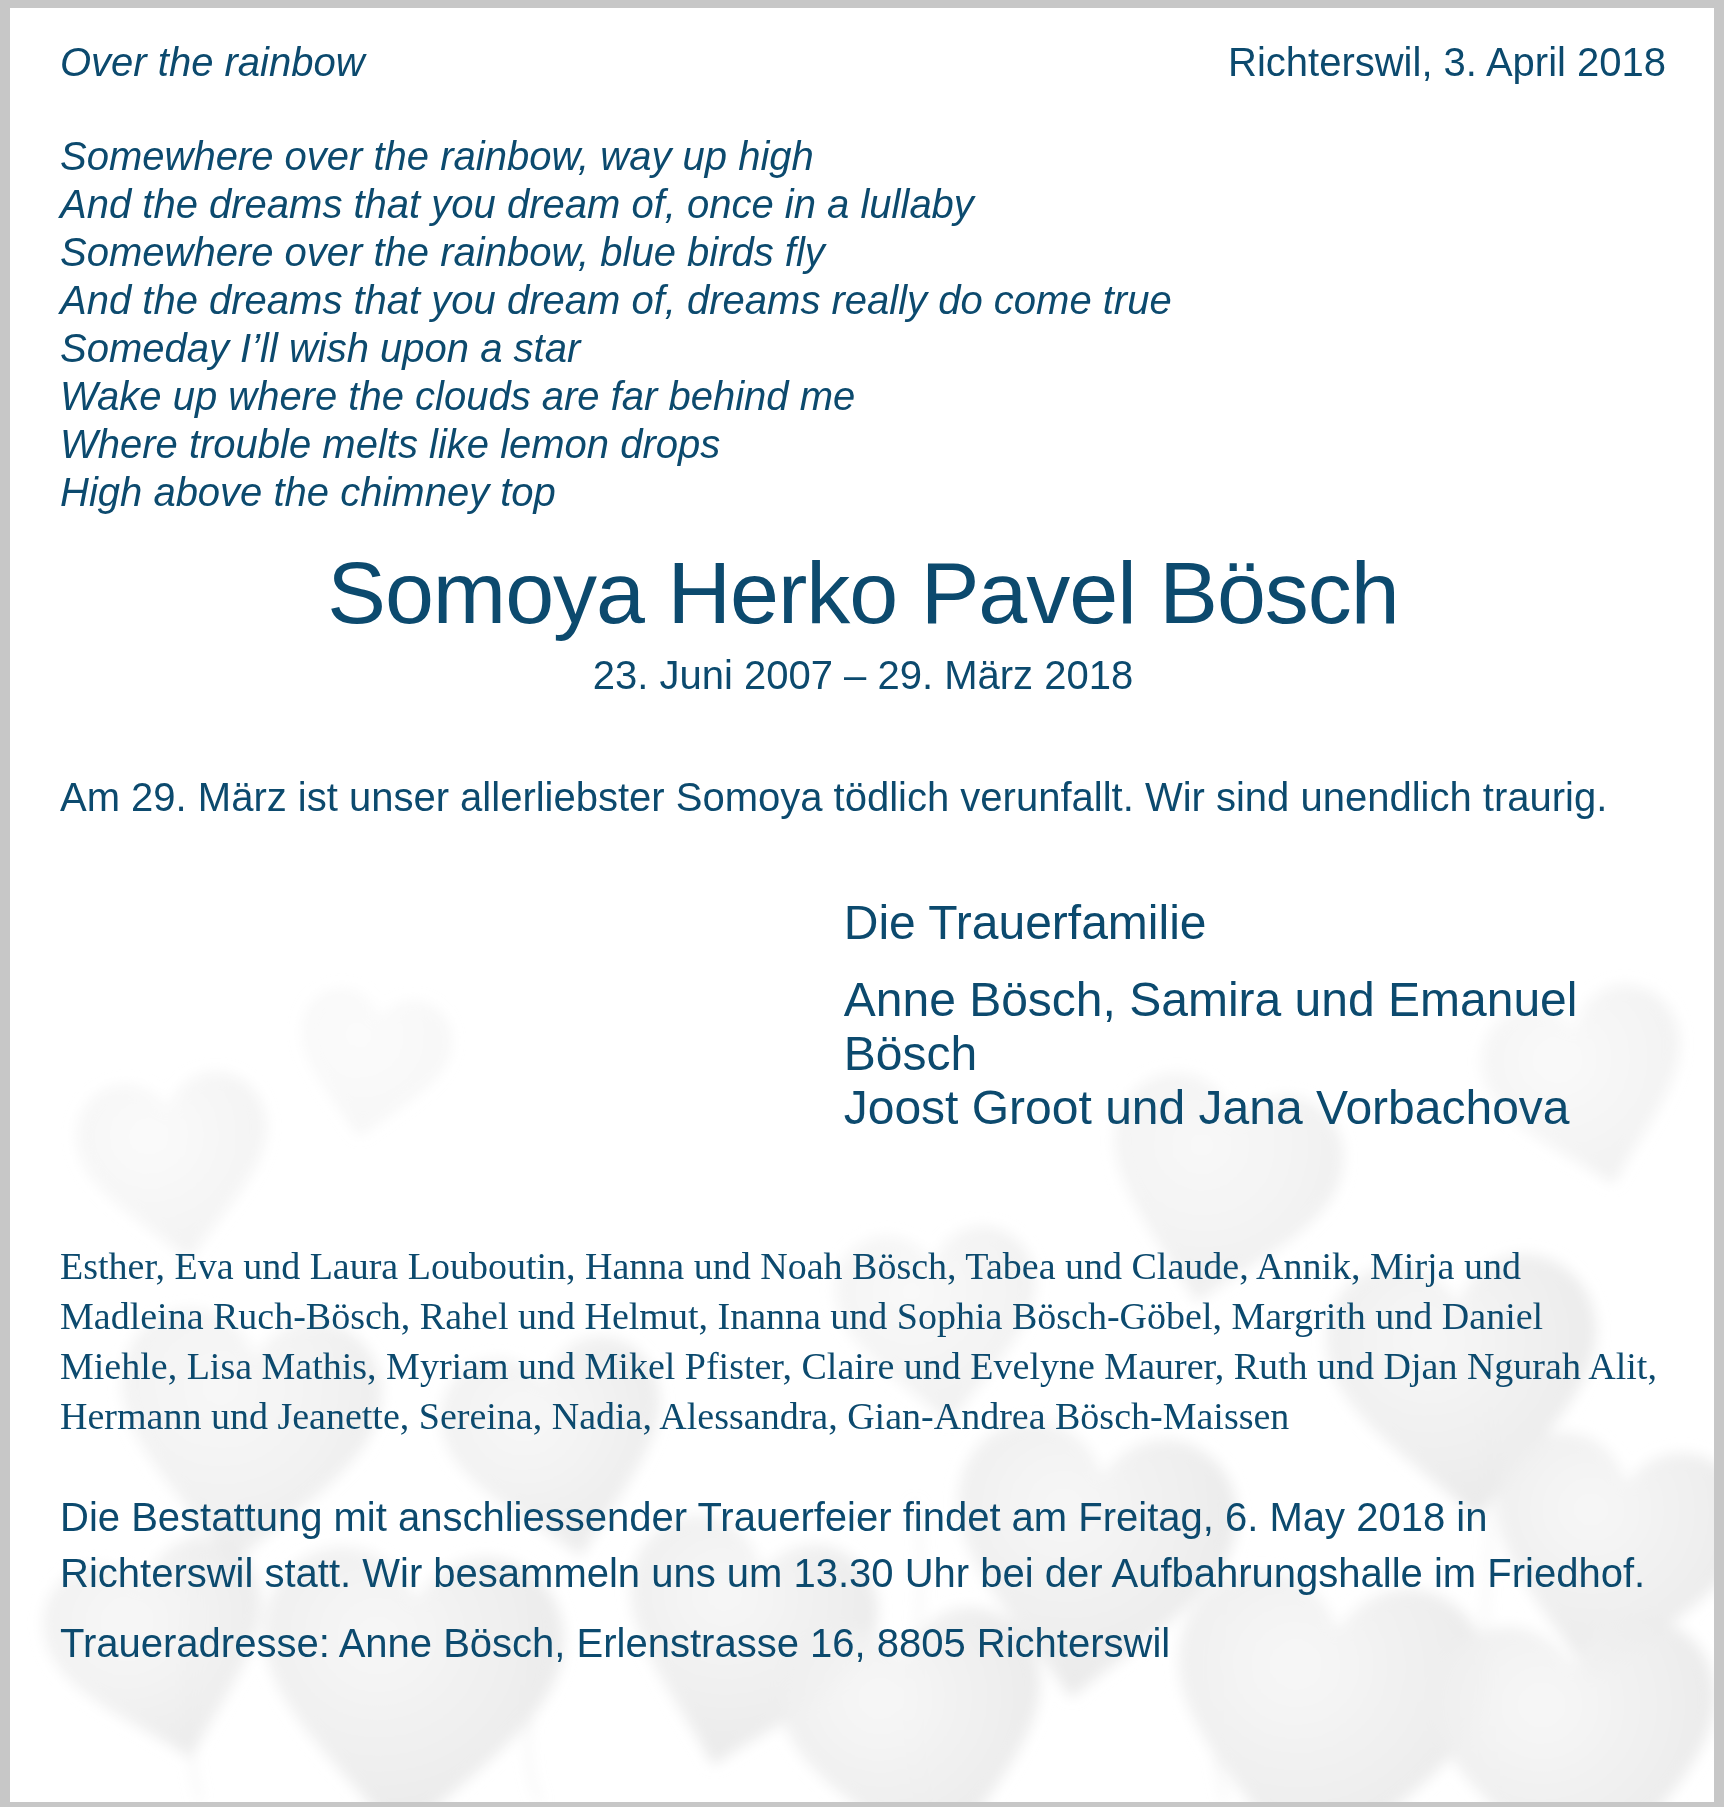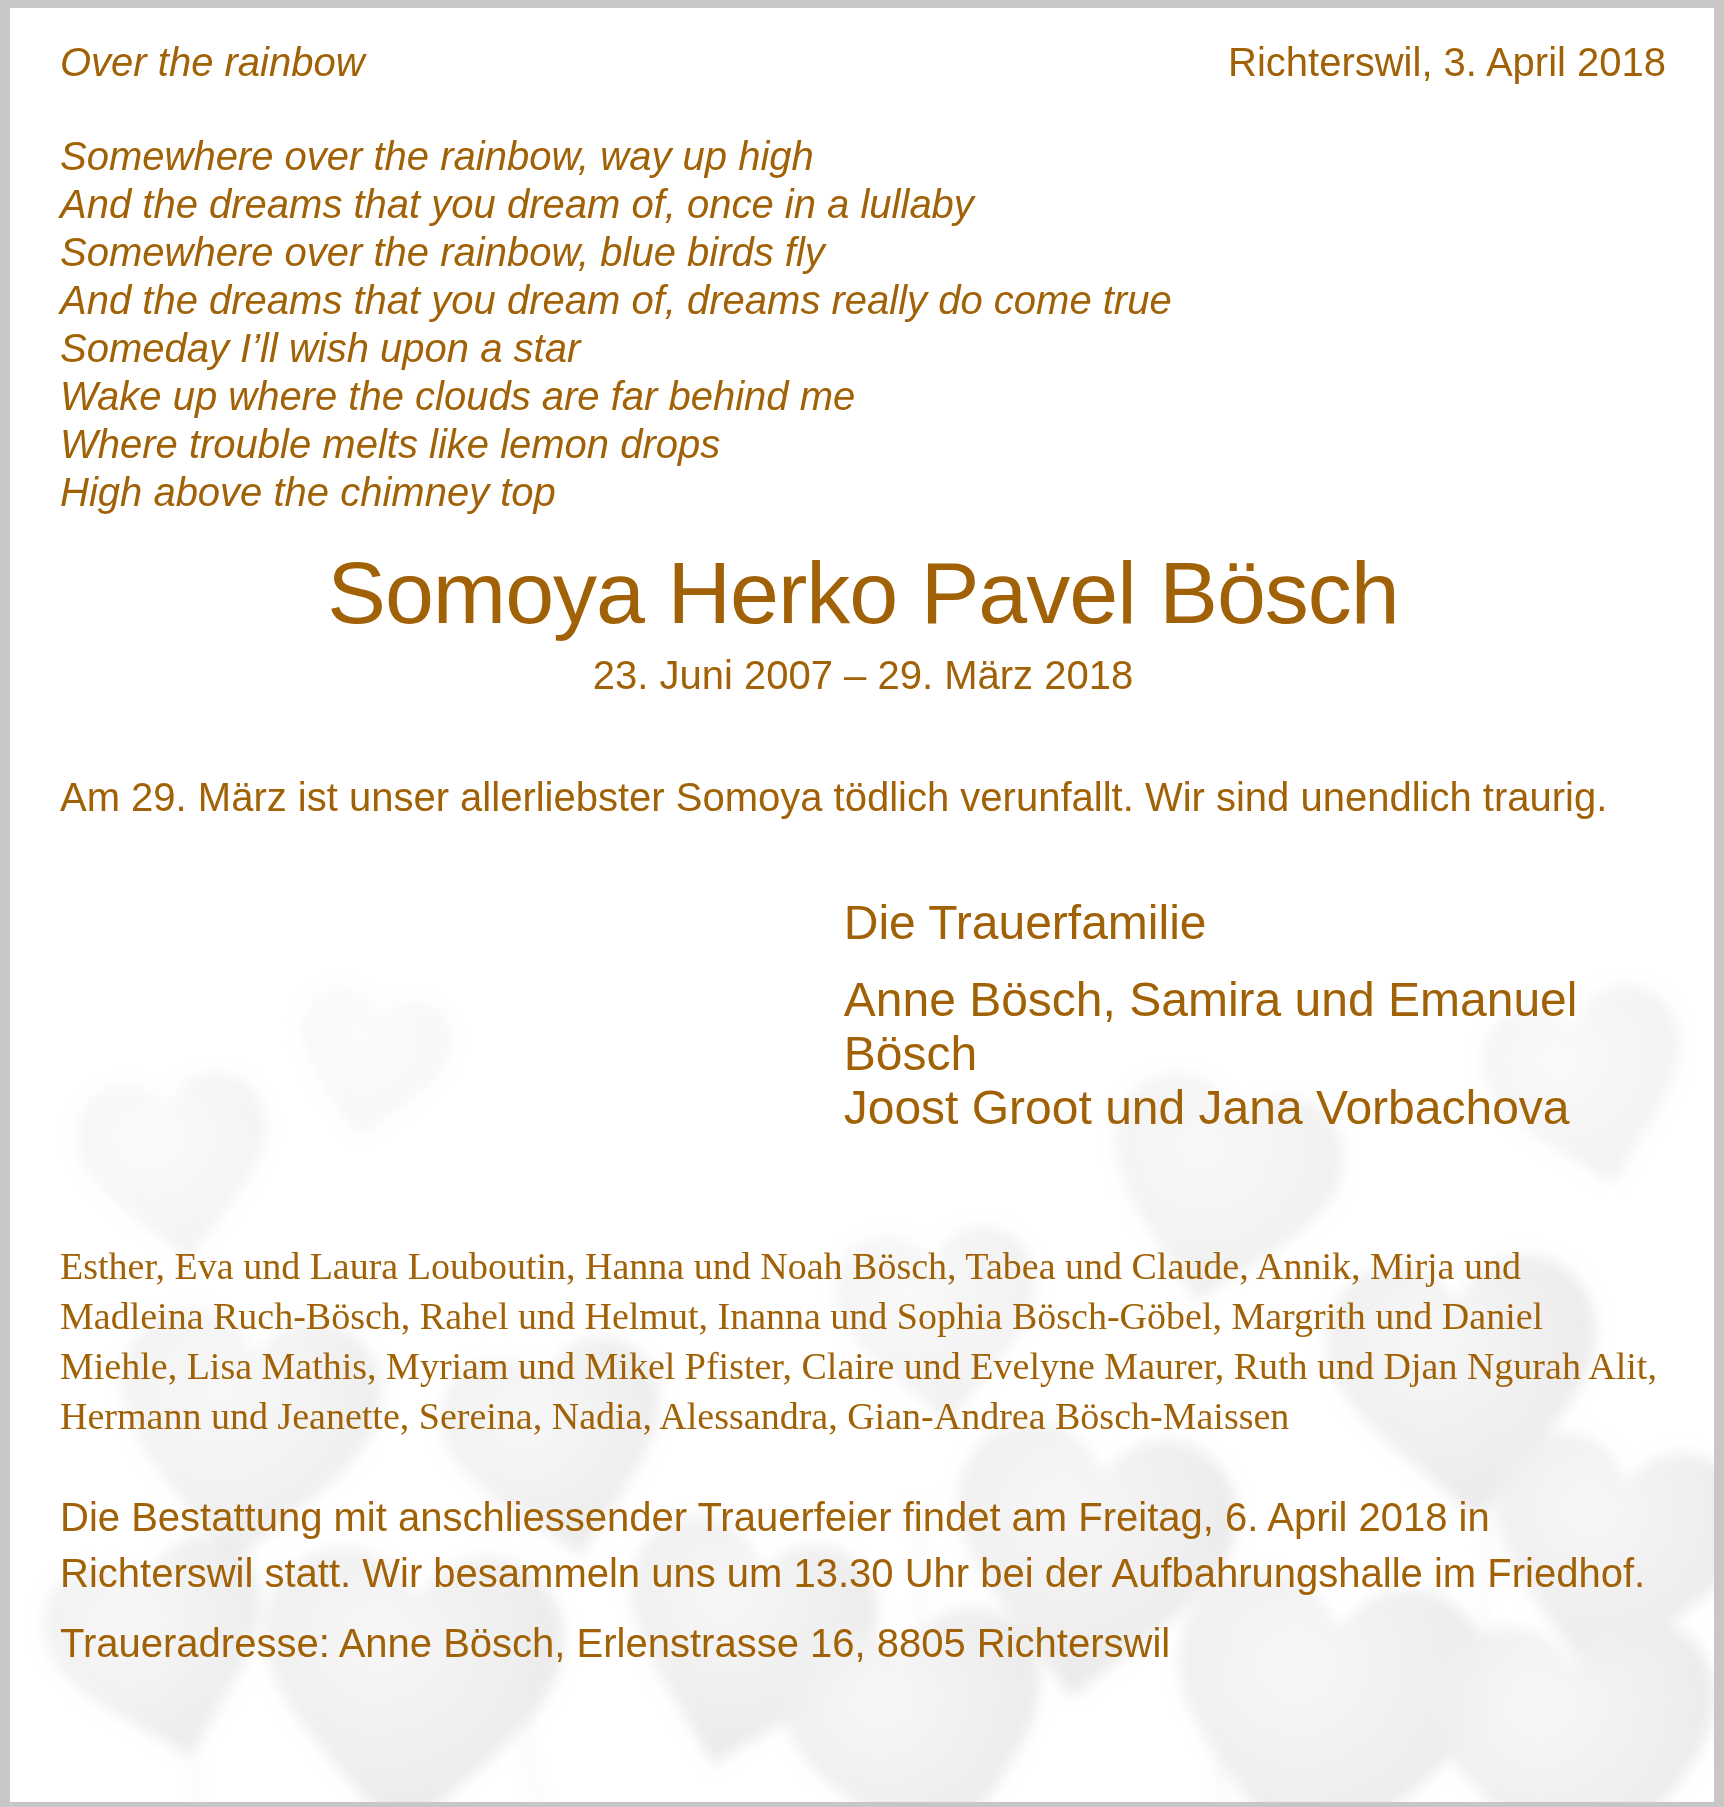--- a/index.html
+++ b/index.html
@@ -31,21 +31,21 @@
     left: 0;
     bottom: 0;
     width: 100%;
     height: 860px;
     pointer-events: none;
   }
   .content {
     position: relative;
     z-index: 1;
     padding: 30px 48px 0 50px;
-    color: #a16207;
+    color: #0c4a6e;
     font-weight: 300;
   }
   .header-row {
     display: flex;
     justify-content: space-between;
     align-items: baseline;
     font-size: 40px;
     line-height: 48px;
   }
   .song-title { font-style: italic; }
@@ -177,19 +177,19 @@
       <div class="signature">
         <div>Die Trauerfamilie</div>
         <div class="sig-lines">
           <div>Anne Bösch, Samira und Emanuel Bösch</div>
           <div>Joost Groot und Jana Vorbachova</div>
         </div>
       </div>
 
       <p class="relatives">Esther, Eva und Laura Louboutin, Hanna und Noah Bösch, Tabea und Claude, Annik, Mirja und Madleina Ruch-Bösch, Rahel und Helmut, Inanna und Sophia Bösch-Göbel, Margrith und Daniel Miehle, Lisa Mathis, Myriam und Mikel Pfister, Claire und Evelyne Maurer, Ruth und Djan Ngurah Alit, Hermann und Jeanette, Sereina, Nadia, Alessandra, Gian-Andrea Bösch-Maissen</p>
 
-      <p class="funeral">Die Bestattung mit anschliessender Trauerfeier findet am Freitag, 6. April 2018 in Richterswil statt. Wir besammeln uns um 13.30 Uhr bei der Aufbahrungshalle im Friedhof.</p>
+      <p class="funeral">Die Bestattung mit anschliessender Trauerfeier findet am Freitag, 6. May 2018 in Richterswil statt. Wir besammeln uns um 13.30 Uhr bei der Aufbahrungshalle im Friedhof.</p>
 
       <p class="address">Traueradresse: Anne Bösch, Erlenstrasse 16, 8805 Richterswil</p>
 
     </div>
   </div>
 </div>
 
 </body></html>

